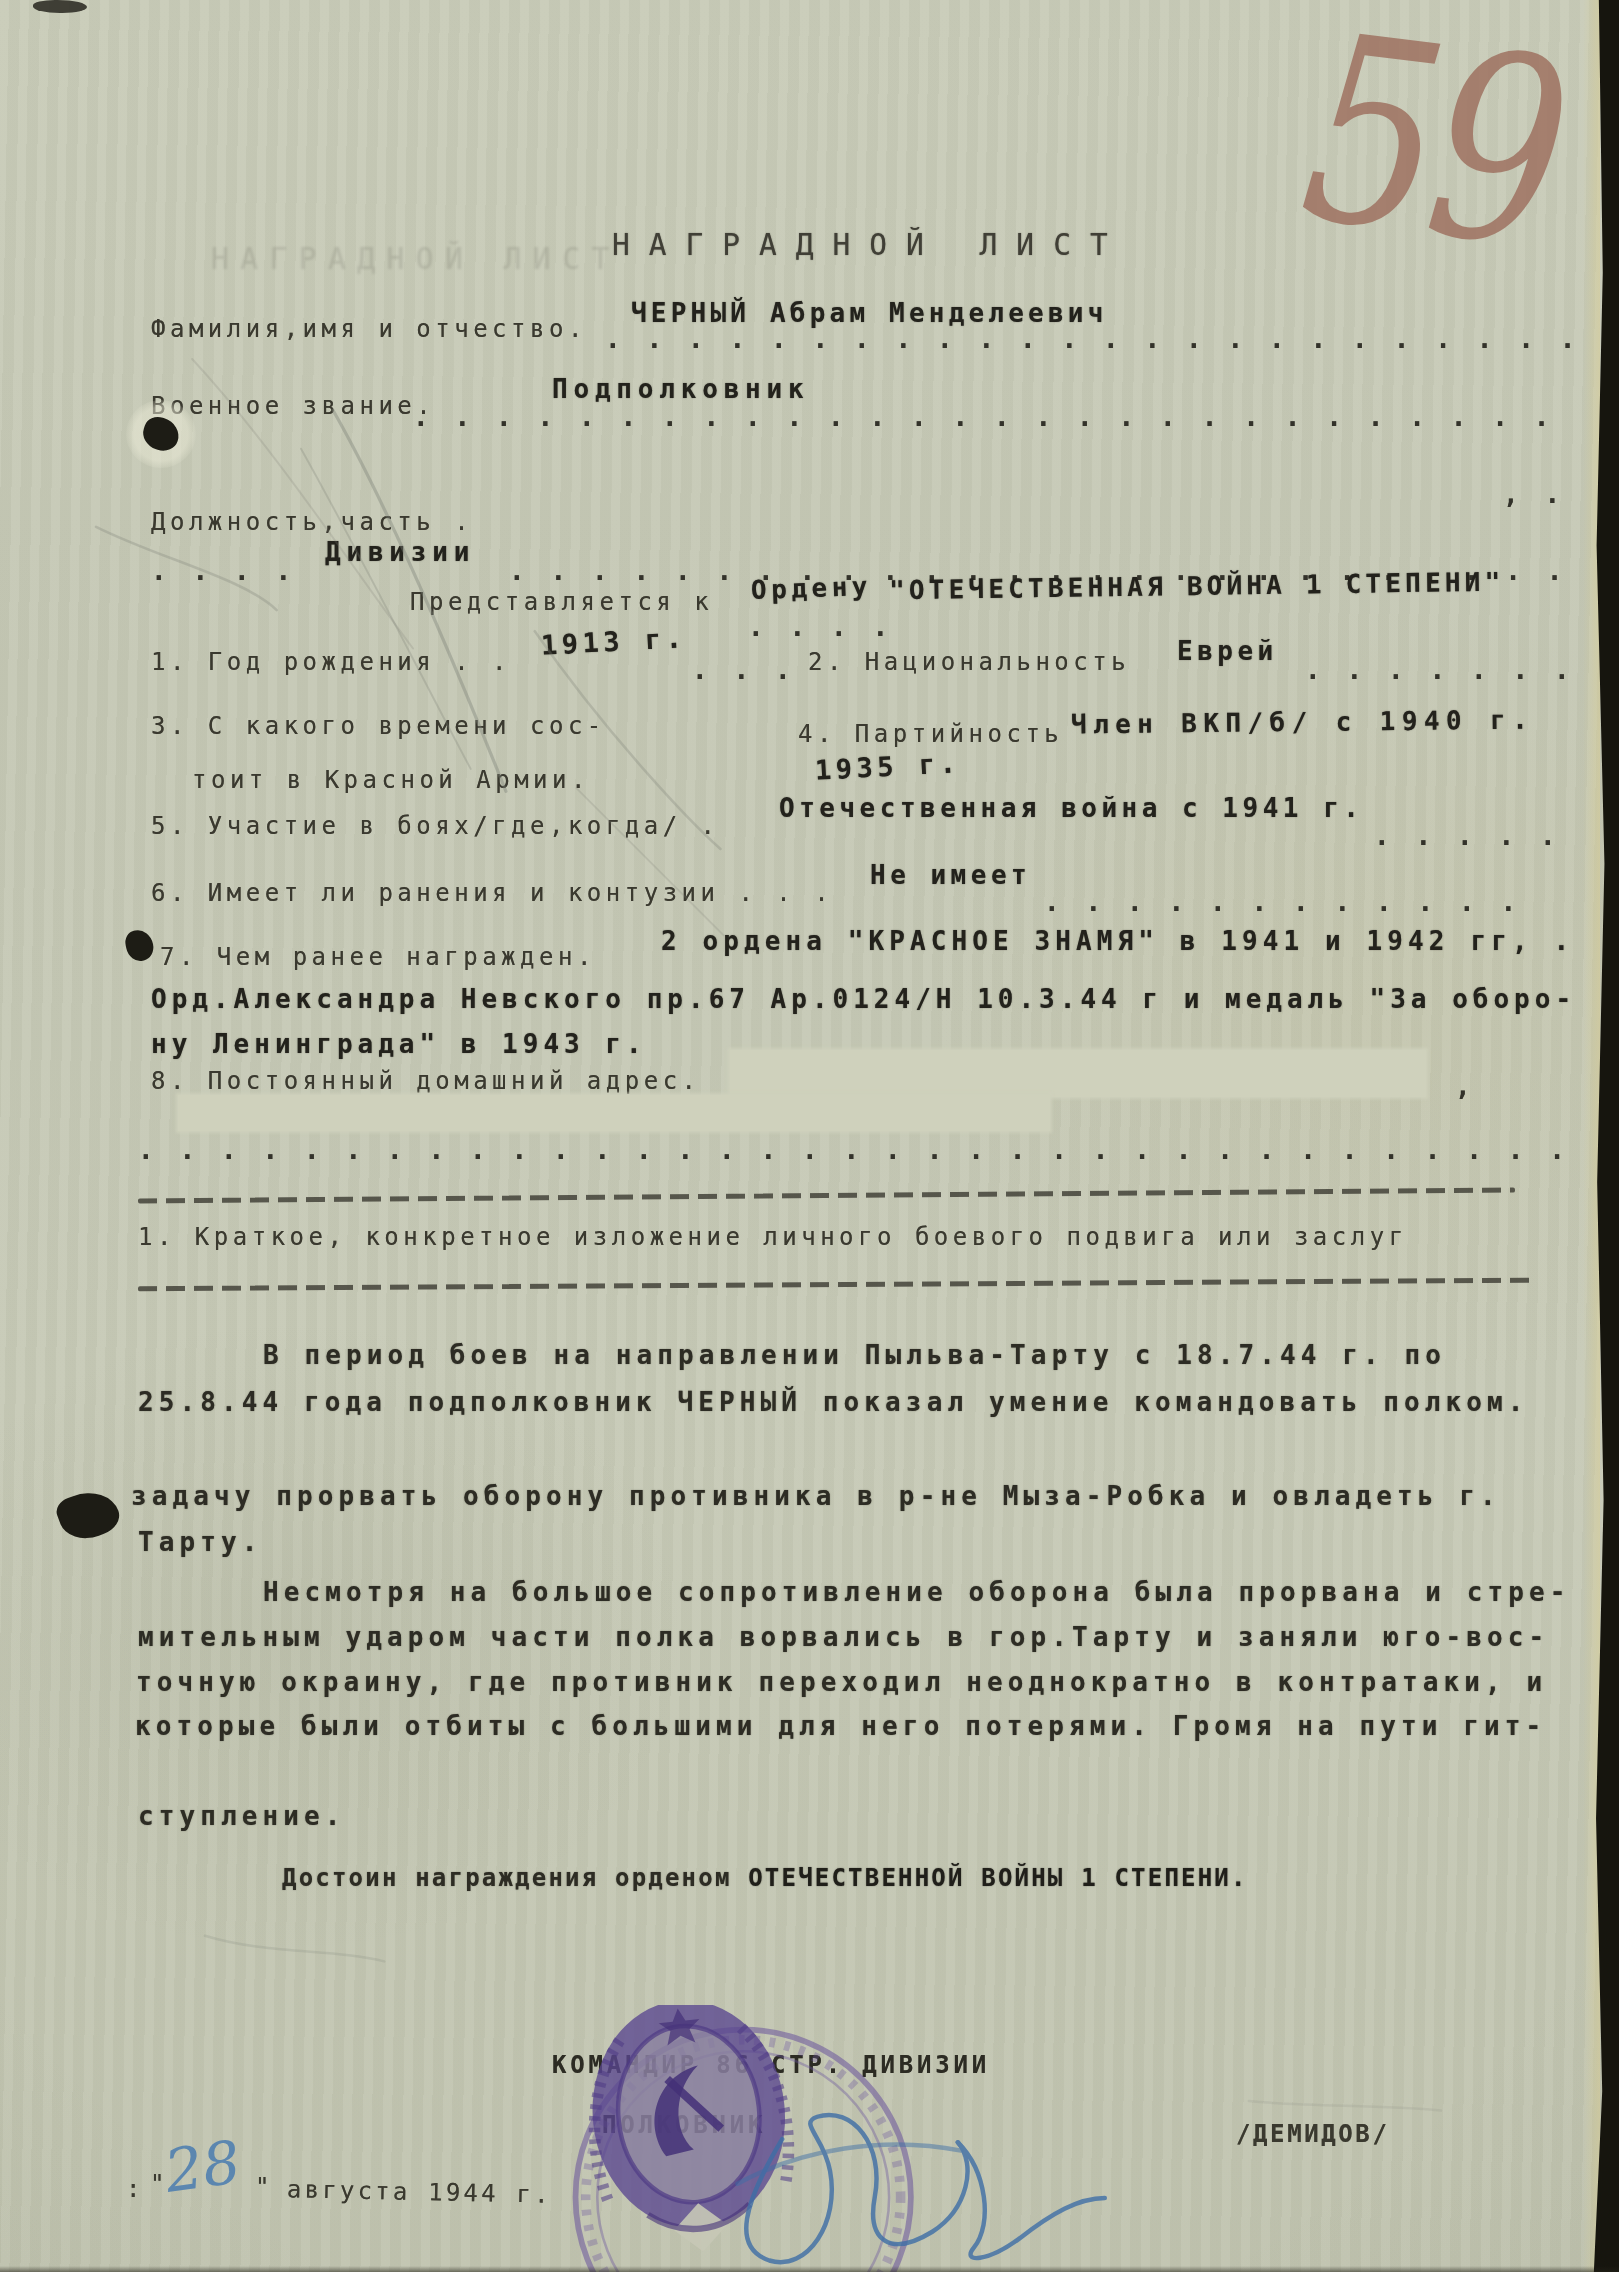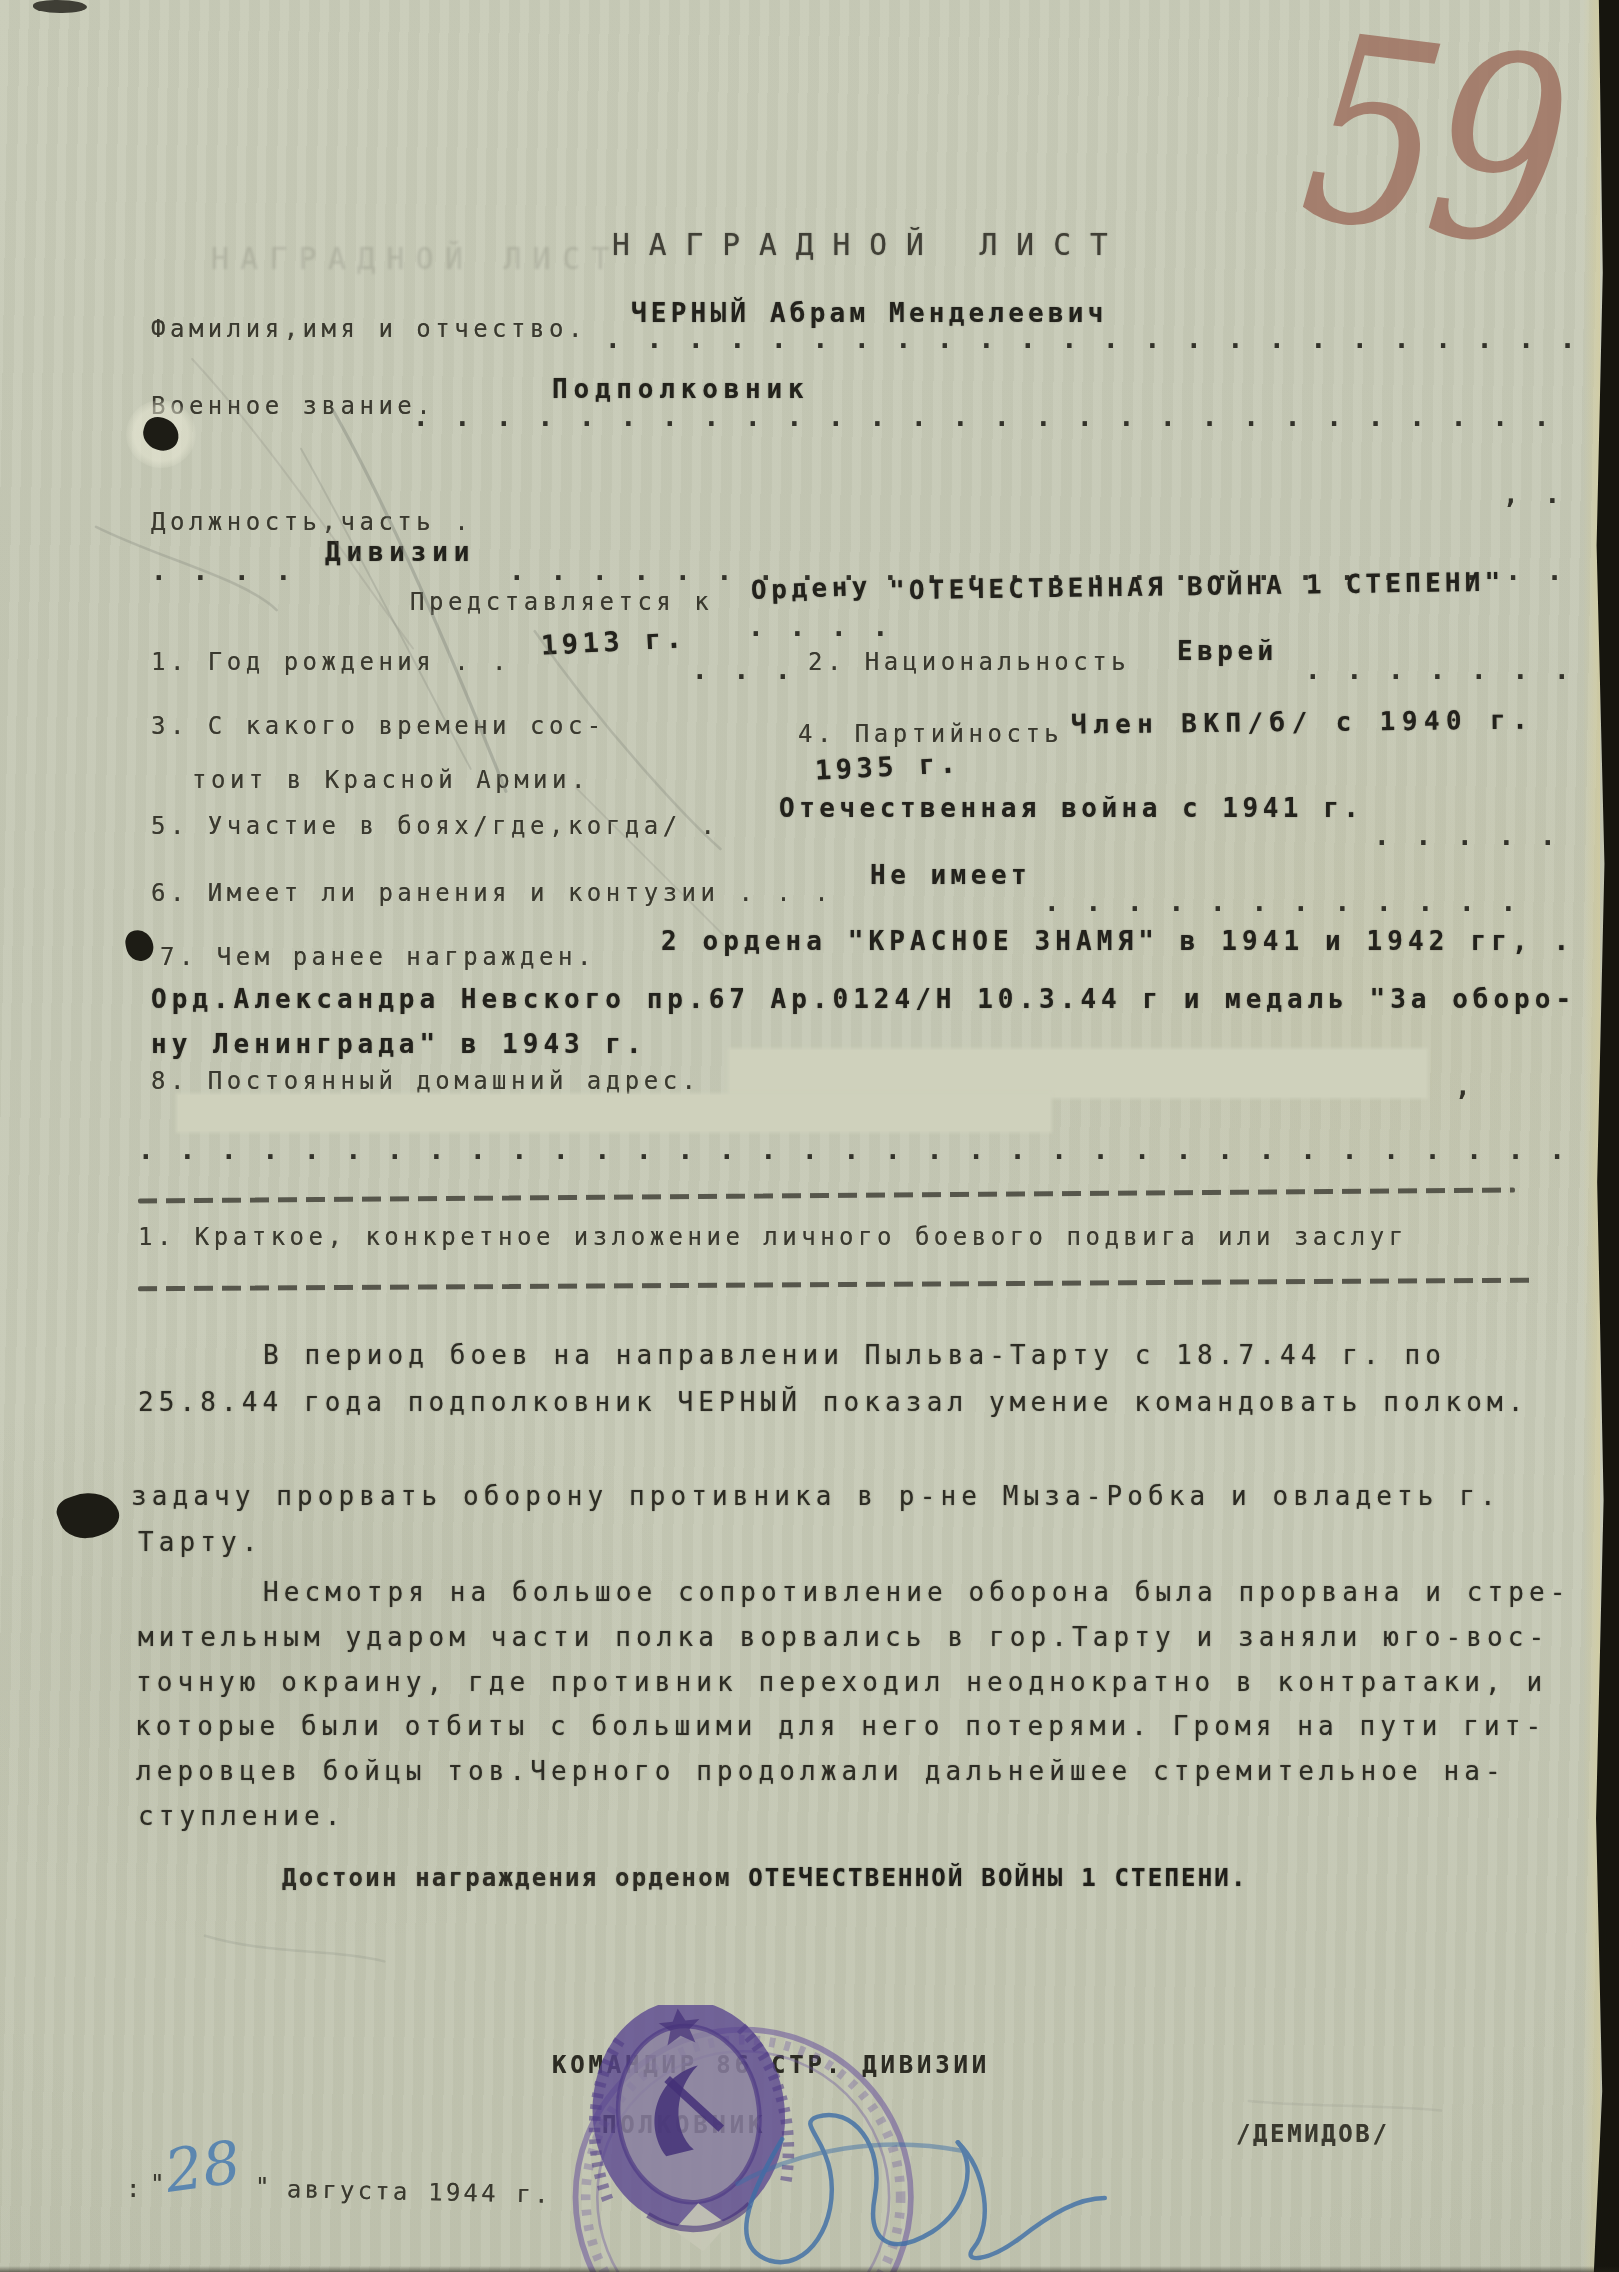--- a/index.html
+++ b/index.html
@@ -10,21 +10,21 @@
       radial-gradient(40% 25% at 85% 44%, rgba(190,178,120,.10), rgba(0,0,0,0) 70%),
       radial-gradient(35% 20% at 18% 72%, rgba(120,124,98,.10), rgba(0,0,0,0) 70%),
       repeating-linear-gradient(91deg, rgba(255,255,255,.035) 0 9px, rgba(98,102,80,.045) 9px 20px),
       linear-gradient(180deg,#c9ccb9 0%,#c5c8b5 30%,#c7cab7 62%,#c1c4b0 100%);
     font-family:"DejaVu Sans Mono","Liberation Mono",monospace;
     color:#34332c;
   }
   .abs{position:absolute; white-space:nowrap;}
   .lab{font-size:24px; letter-spacing:4.5px; color:#3a392f; text-shadow:0 0 0.6px rgba(45,44,34,.55);}
   .val{font-size:26px; font-weight:bold; letter-spacing:4.5px; color:#23221c; text-shadow:0 0 1.3px rgba(25,24,18,.5);}
-  .body-line{font-size:26px; letter-spacing:5.1px; color:#2d2c24; text-shadow:0 0 1.3px rgba(40,38,28,.55); font-weight:normal;text-align:right;}
+  .body-line{font-size:26px; letter-spacing:5.1px; color:#2d2c24; text-shadow:0 0 1.3px rgba(40,38,28,.55); font-weight:bold;text-align:right;}
   .dots{font-size:26px; font-weight:bold; letter-spacing:5.1px; color:#33322a; text-shadow:0 0 0.6px rgba(40,40,30,.5);}
   .dashline{height:4.5px; background:repeating-linear-gradient(90deg,#3b3a31 0 18.6px, rgba(0,0,0,0) 18.6px 28px); border-radius:1.9px; opacity:.8;}
   .redact{background:#cfd1bc; box-shadow:0 0 3.2px 1.9px rgba(207,209,188,.95);}
   .ghost{opacity:.14; filter:blur(1.3px);}
   .title{font-size:29.5px; letter-spacing:19px; color:#403f36; text-shadow:0 0 1.3px rgba(50,48,38,.6);}
   .handnum{font-family:"DejaVu Serif","Liberation Serif",serif; font-style:italic;}
   .edge-black{position:absolute; top:0; right:0; width:28px; height:2273px; background:#16150e;
     clip-path:polygon(28% 0,100% 0,100% 100%,10% 100%,40% 92%,18% 80%,45% 66%,22% 52%,48% 38%,20% 24%,42% 12%);}
   .edge-tan{position:absolute; top:0; right:19px; width:16.7px; height:2273px;
     background:linear-gradient(90deg, rgba(0,0,0,0), rgba(216,206,150,.55));}
@@ -99,21 +99,20 @@
 
   <div class="abs body-line" style="left:263px; top:1340px;">В период боев на направлении Пыльва-Тарту с 18.7.44 г. по</div>
   <div class="abs body-line" style="left:138px; top:1387px;">25.8.44 года подполковник ЧЕРНЫЙ показал умение командовать полком.</div>
   <div class="abs body-line" style="left:131px; top:1481px;">задачу прорвать оборону противника в р-не Мыза-Робка и овладеть г.</div>
   <div class="abs body-line" style="left:138px; top:1527px;">Тарту.</div>
 
   <div class="abs body-line" style="left:263px; top:1577px;">Несмотря на большое сопротивление оборона была прорвана и стре-</div>
   <div class="abs body-line" style="left:138px; top:1622px;">мительным ударом части полка ворвались в гор.Тарту и заняли юго-вос-</div>
   <div class="abs body-line" style="left:136px; top:1667px;">точную окраину, где противник переходил неоднократно в контратаки, и</div>
   <div class="abs body-line" style="left:135px; top:1711px;">которые были отбиты с большими для него потерями. Громя на пути гит-</div>
-  <div class="abs body-line" style="left:136px; top:1756px;">леровцев бойцы тов.Черного продолжали дальнейшее стремительное на-</div>
   <div class="abs body-line" style="left:138px; top:1801px;">ступление.</div>
 
   <div class="abs" style="left:282px; top:1864px; font-size:24px; letter-spacing:2.2px;">
     <span style="color:#2d2c24; font-weight:bold; text-shadow:0 0 1.3px rgba(40,38,28,.55);">Достоин награждения орденом </span><span style="color:#201f1a; font-weight:bold; text-shadow:0 0 1.3px rgba(20,20,15,.6);">ОТЕЧЕСТВЕННОЙ ВОЙНЫ 1 СТЕПЕНИ.</span>
   </div>
 
   <div class="abs lab" style="left:552px; top:2051px; letter-spacing:3.8px; color:#2c2b23; font-weight:bold;">КОМАНДИР 86 СТР. ДИВИЗИИ</div>
   <div class="abs lab" style="left:602px; top:2111px; letter-spacing:3.8px; color:#2c2b23; font-weight:bold;">ПОЛКОВНИК</div>
   <div class="abs lab" style="left:1236px; top:2120px; letter-spacing:2.6px; font-weight:bold;">/ДЕМИДОВ/</div>
 

